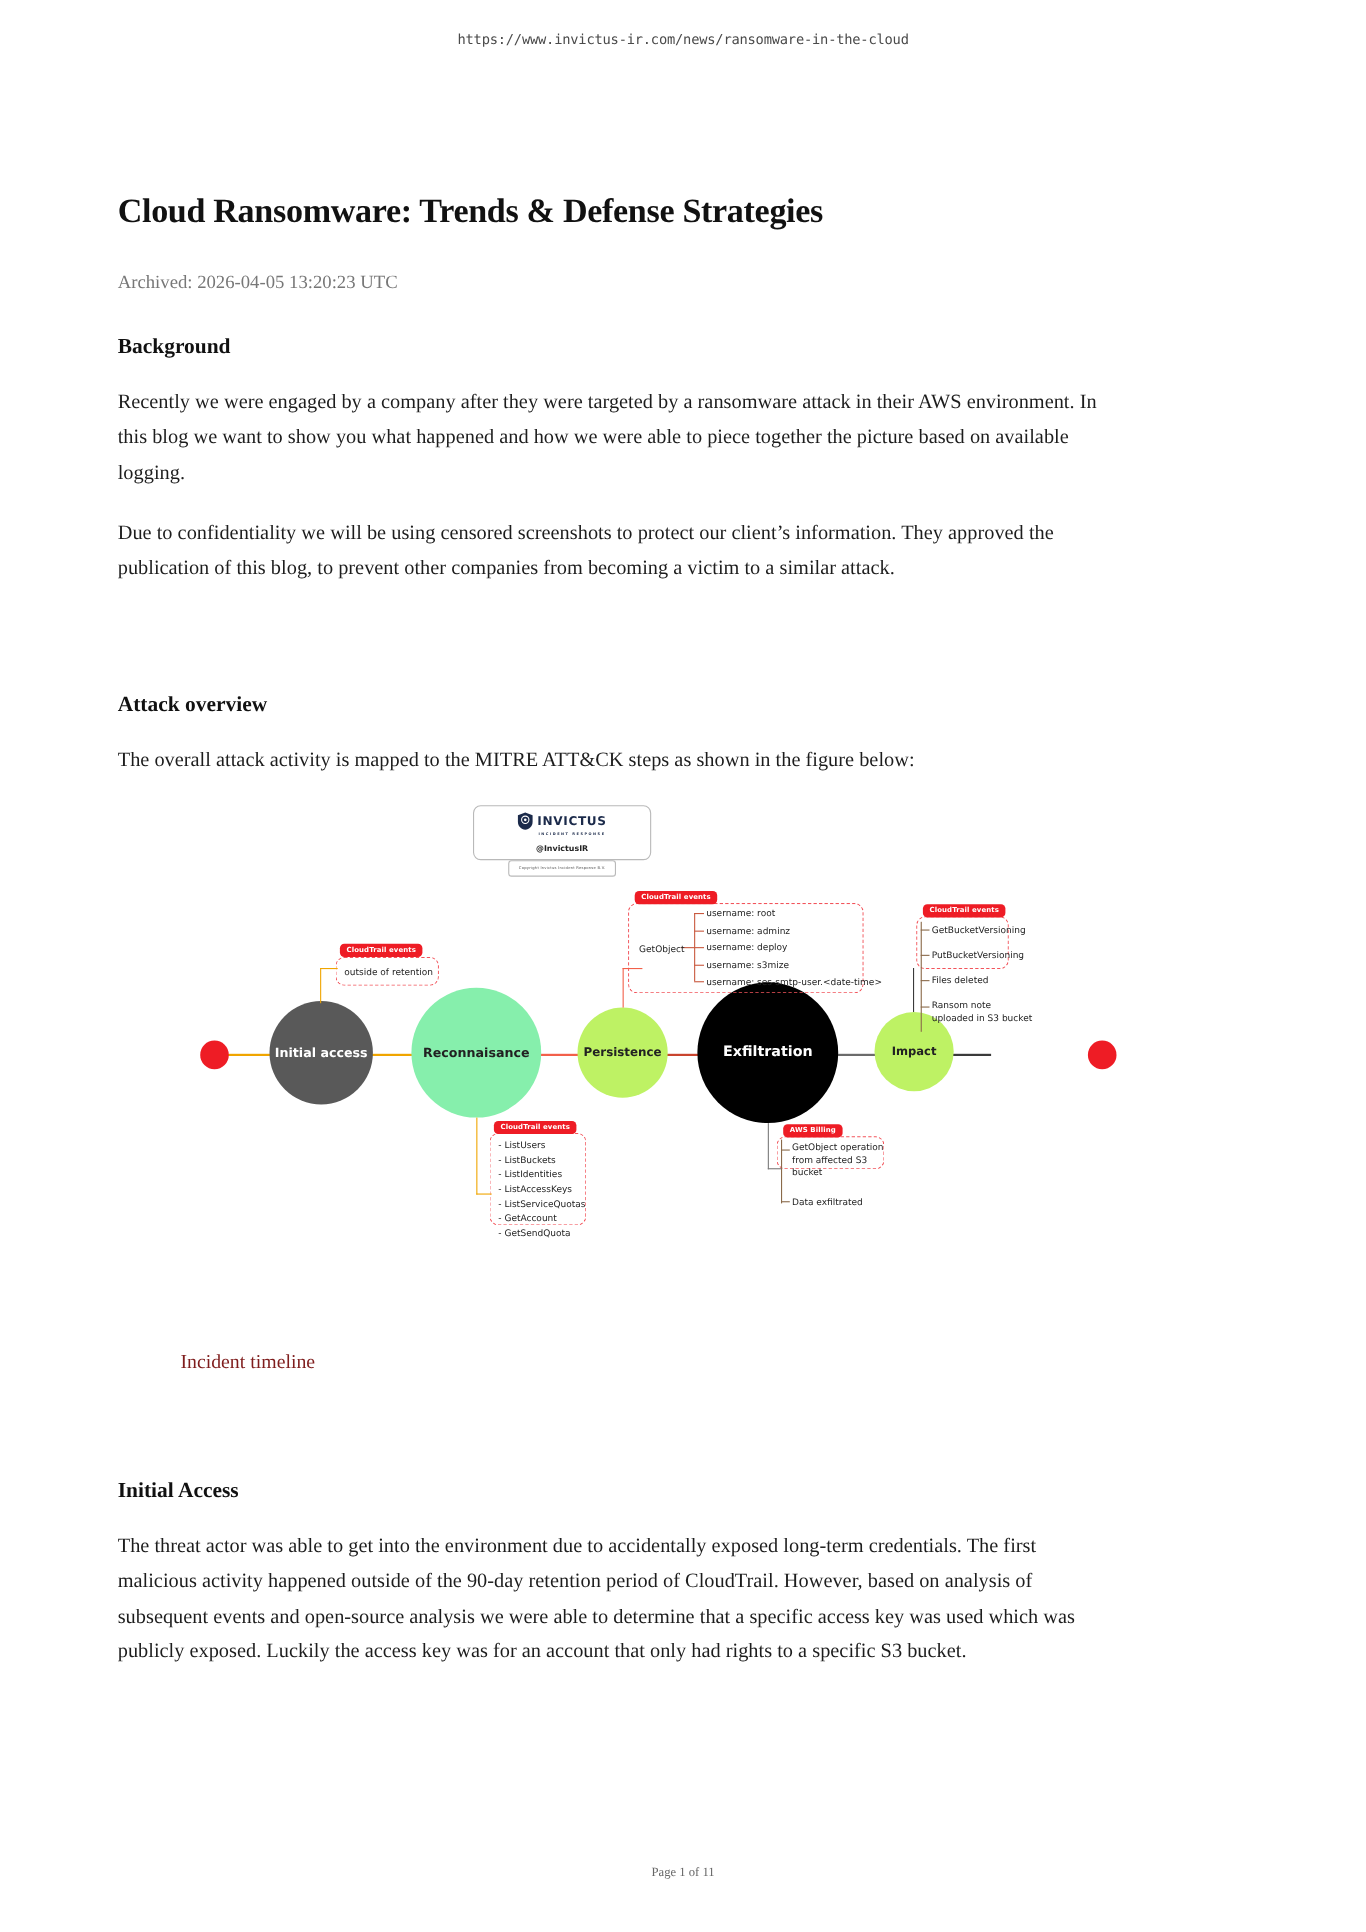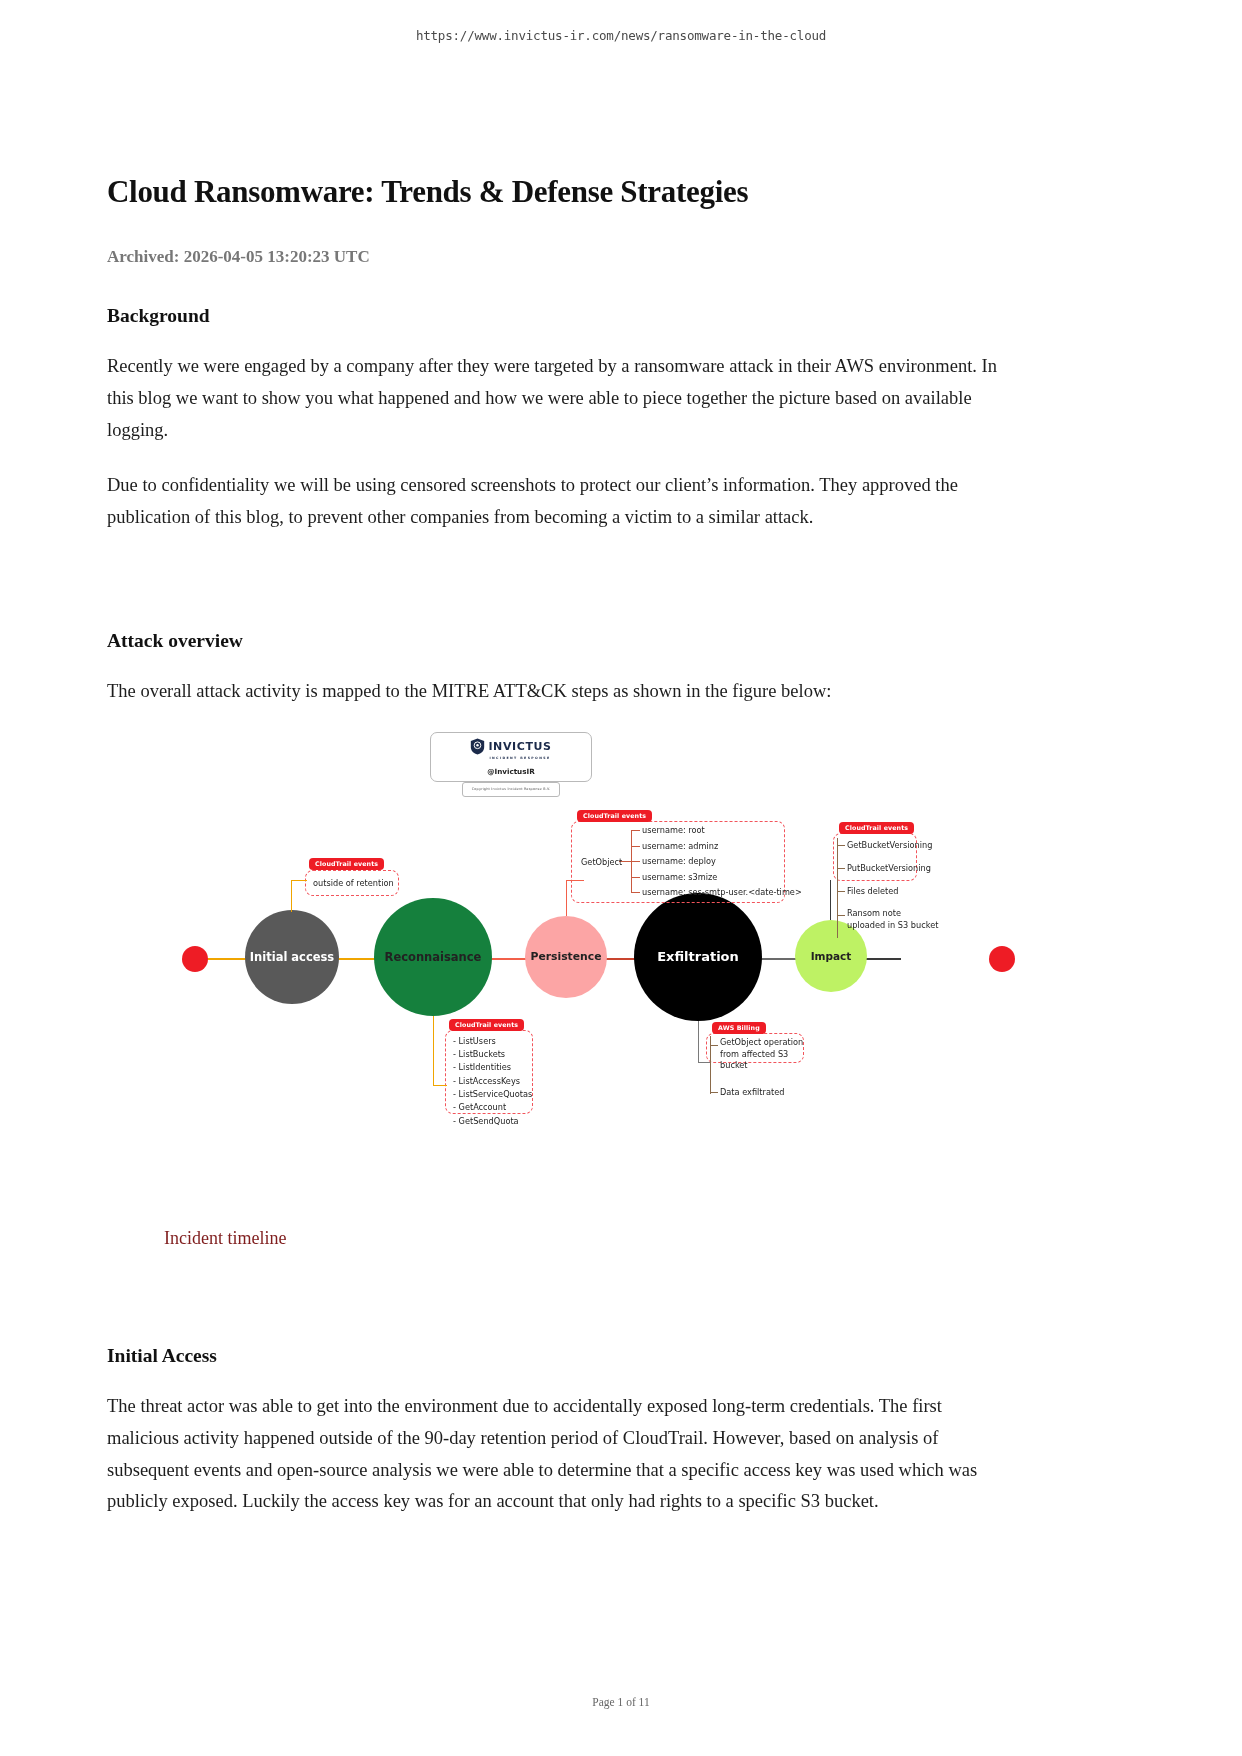--- a/index.html
+++ b/index.html
@@ -12,21 +12,21 @@
     position:absolute;top:28px;left:0;width:100%;text-align:center;
     font-family:"DejaVu Sans Mono",monospace;font-size:12.5px;color:#4a4a4a;
     letter-spacing:-0.2px;
   }
   .content{position:absolute;left:107px;top:170px;width:900px;}
   h1.doc-title{
     font-family:"Liberation Serif",serif;font-size:31px;font-weight:bold;
     margin:4px 0 0 0;letter-spacing:-0.3px;color:#111;
   }
   .archived{
-    font-size:17px;color:#777;margin-top:37px;font-weight:bold;
+    font-size:17px;color:#777;margin-top:37px;
   }
   h2.sec{
     font-size:19.5px;font-weight:bold;margin:38px 0 0 0;color:#111;
   }
   p.body{
     font-size:18.5px;line-height:1.72;margin:24px 0 0 0;color:#1d1d1d;
     text-align:left;
   }
   .spacer-lg{height:58px;}
   .caption{
@@ -68,22 +68,22 @@
   .endcap.left{left:75px;}
   .endcap.right{right:-8px;}
 
   .node{
     position:absolute;border-radius:50%;display:flex;align-items:center;
     justify-content:center;text-align:center;font-weight:bold;
   }
   .node span{display:block;}
 
   .n-initial{left:138px;top:180px;width:94px;height:94px;background:#595959;color:#fff;font-size:11.5px;}
-  .n-recon{left:267px;top:168px;width:118px;height:118px;background:#15803d;color:#222;font-size:11.5px;}
-  .n-persist{left:418px;top:186px;width:82px;height:82px;background:#fca5a5;color:#222;font-size:10.8px;}
+  .n-recon{left:267px;top:168px;width:118px;height:118px;background:#86efac;color:#222;font-size:11.5px;}
+  .n-persist{left:418px;top:186px;width:82px;height:82px;background:#bef264;color:#222;font-size:10.8px;}
   .n-exfil{left:527px;top:163px;width:128px;height:128px;background:#000;color:#fff;font-size:13px;}
   .n-impact{left:688px;top:190px;width:72px;height:72px;background:#bef264;color:#222;font-size:10.5px;}
 
   .badge{
     position:absolute;background:#ee1c25;color:#fff;font-size:6.3px;font-weight:bold;
     padding:2.5px 6px;border-radius:4px;letter-spacing:.1px;z-index:4;white-space:nowrap;
   }
   .dashbox{
     position:absolute;border:1.4px dashed #f2545b;border-radius:8px;z-index:1;
   }

